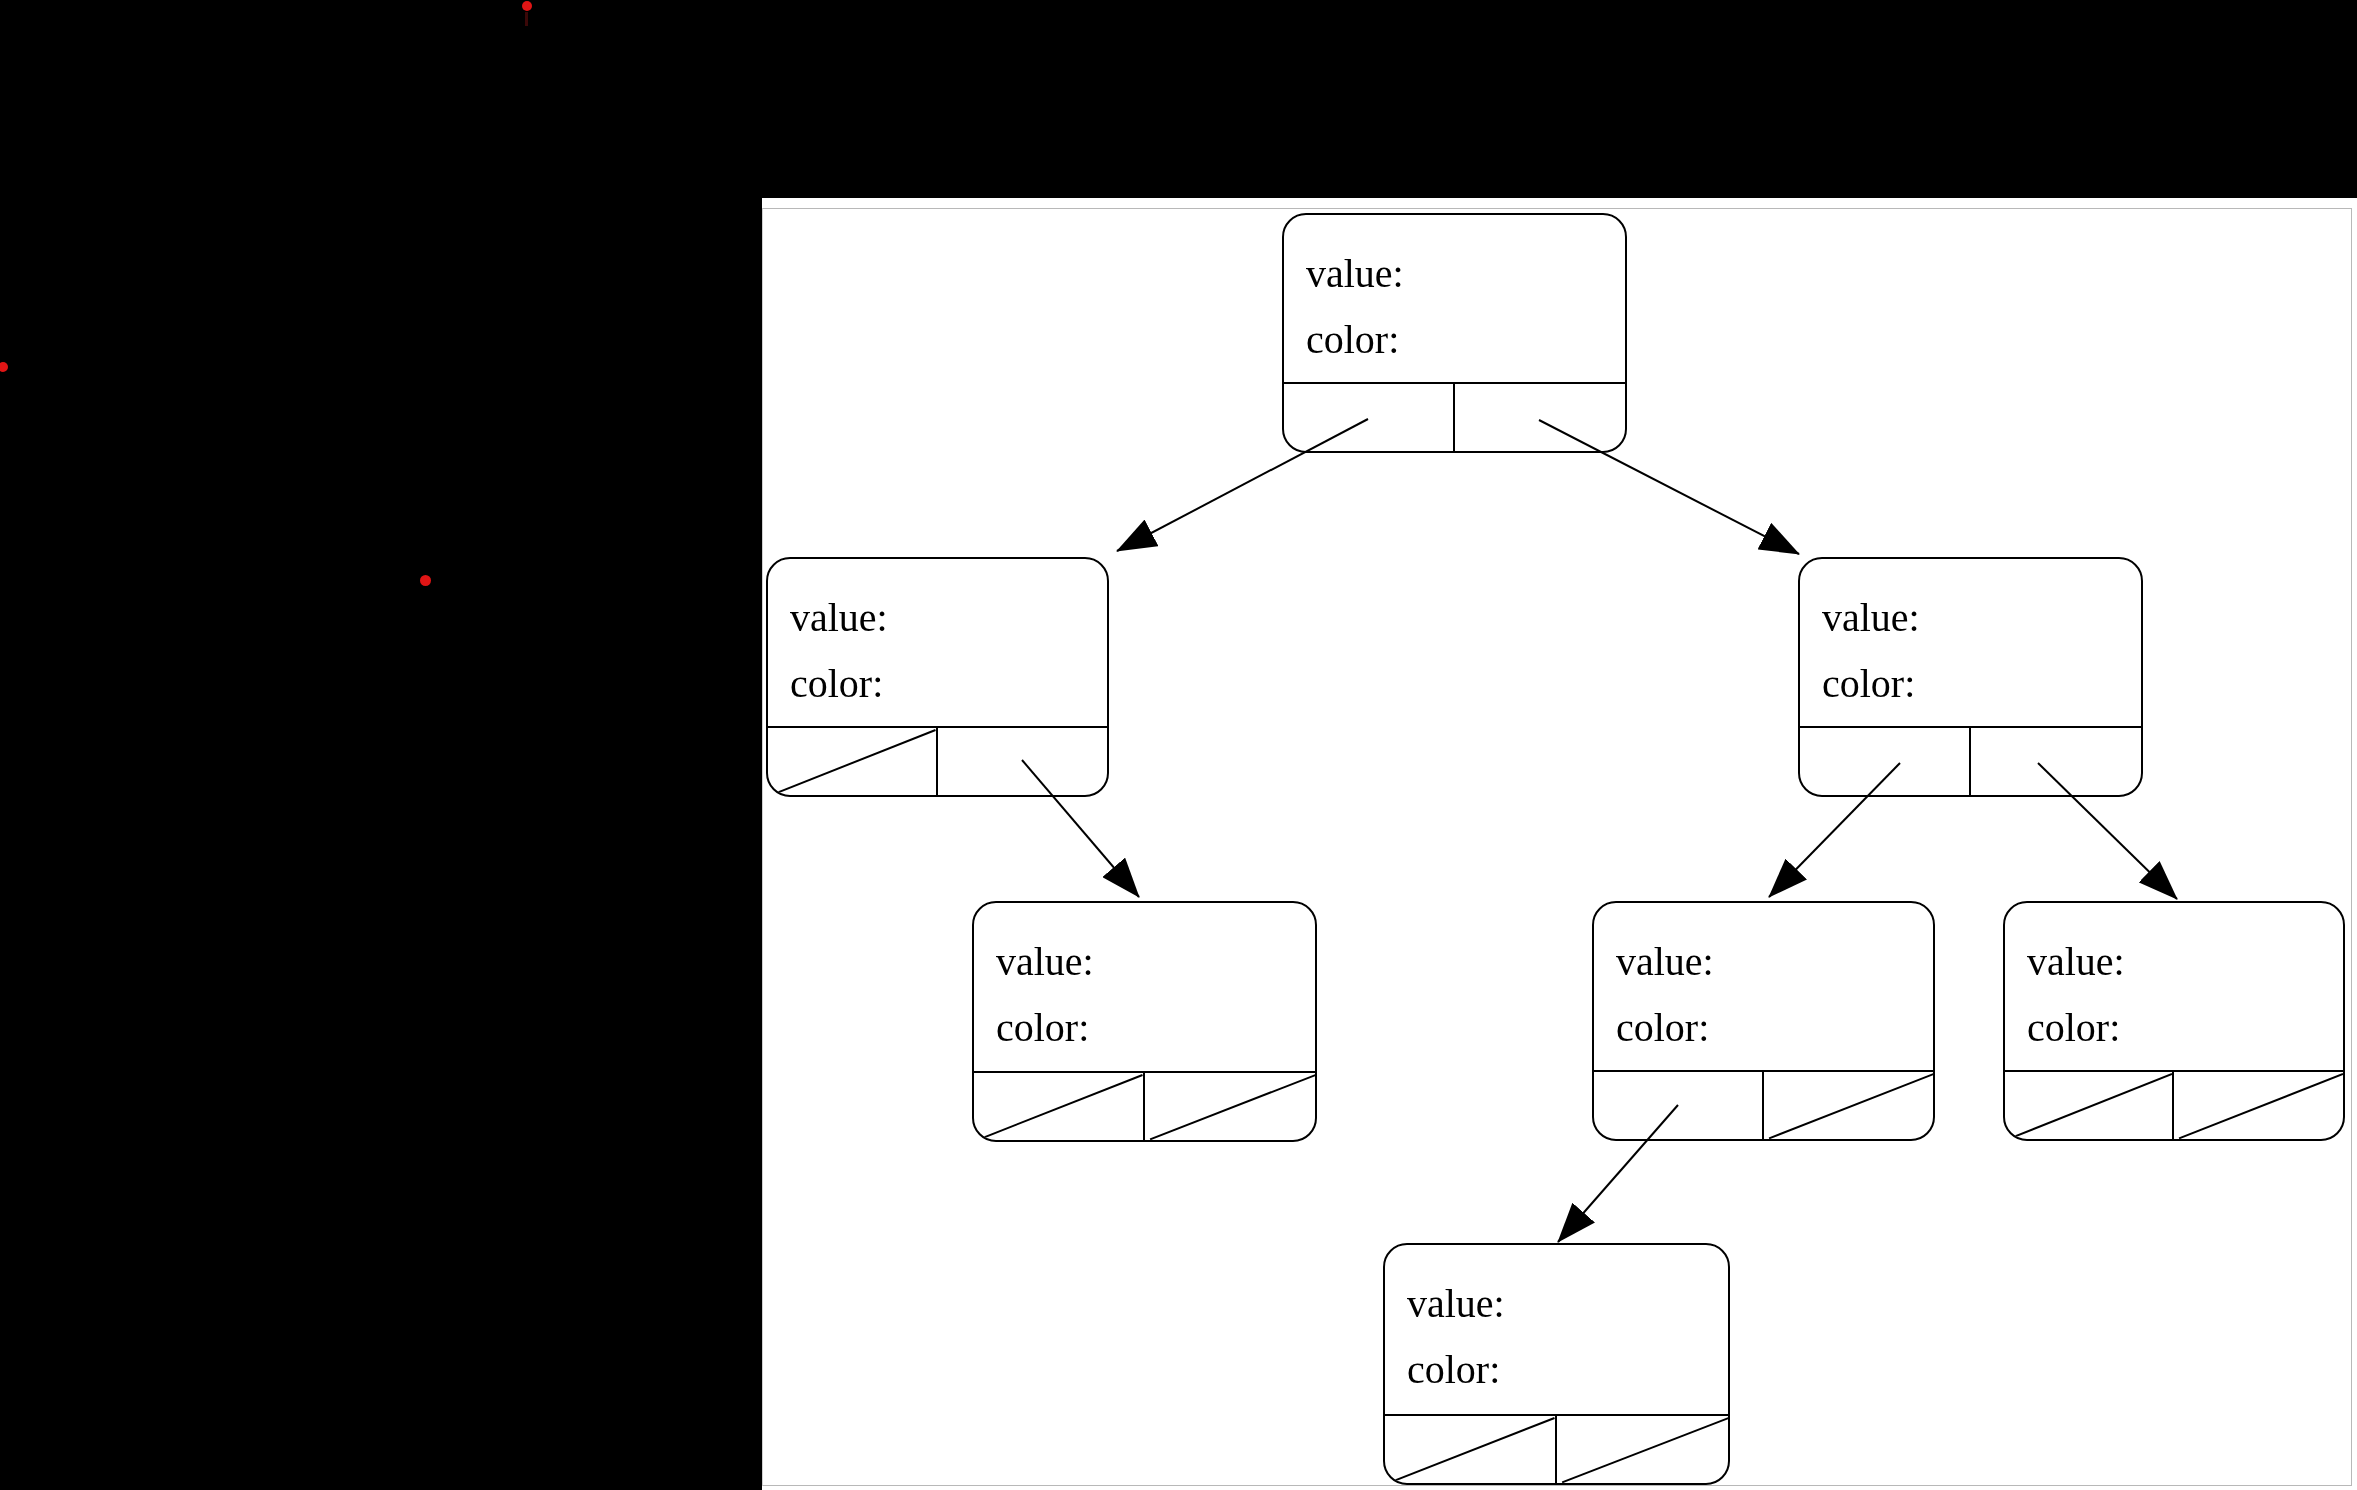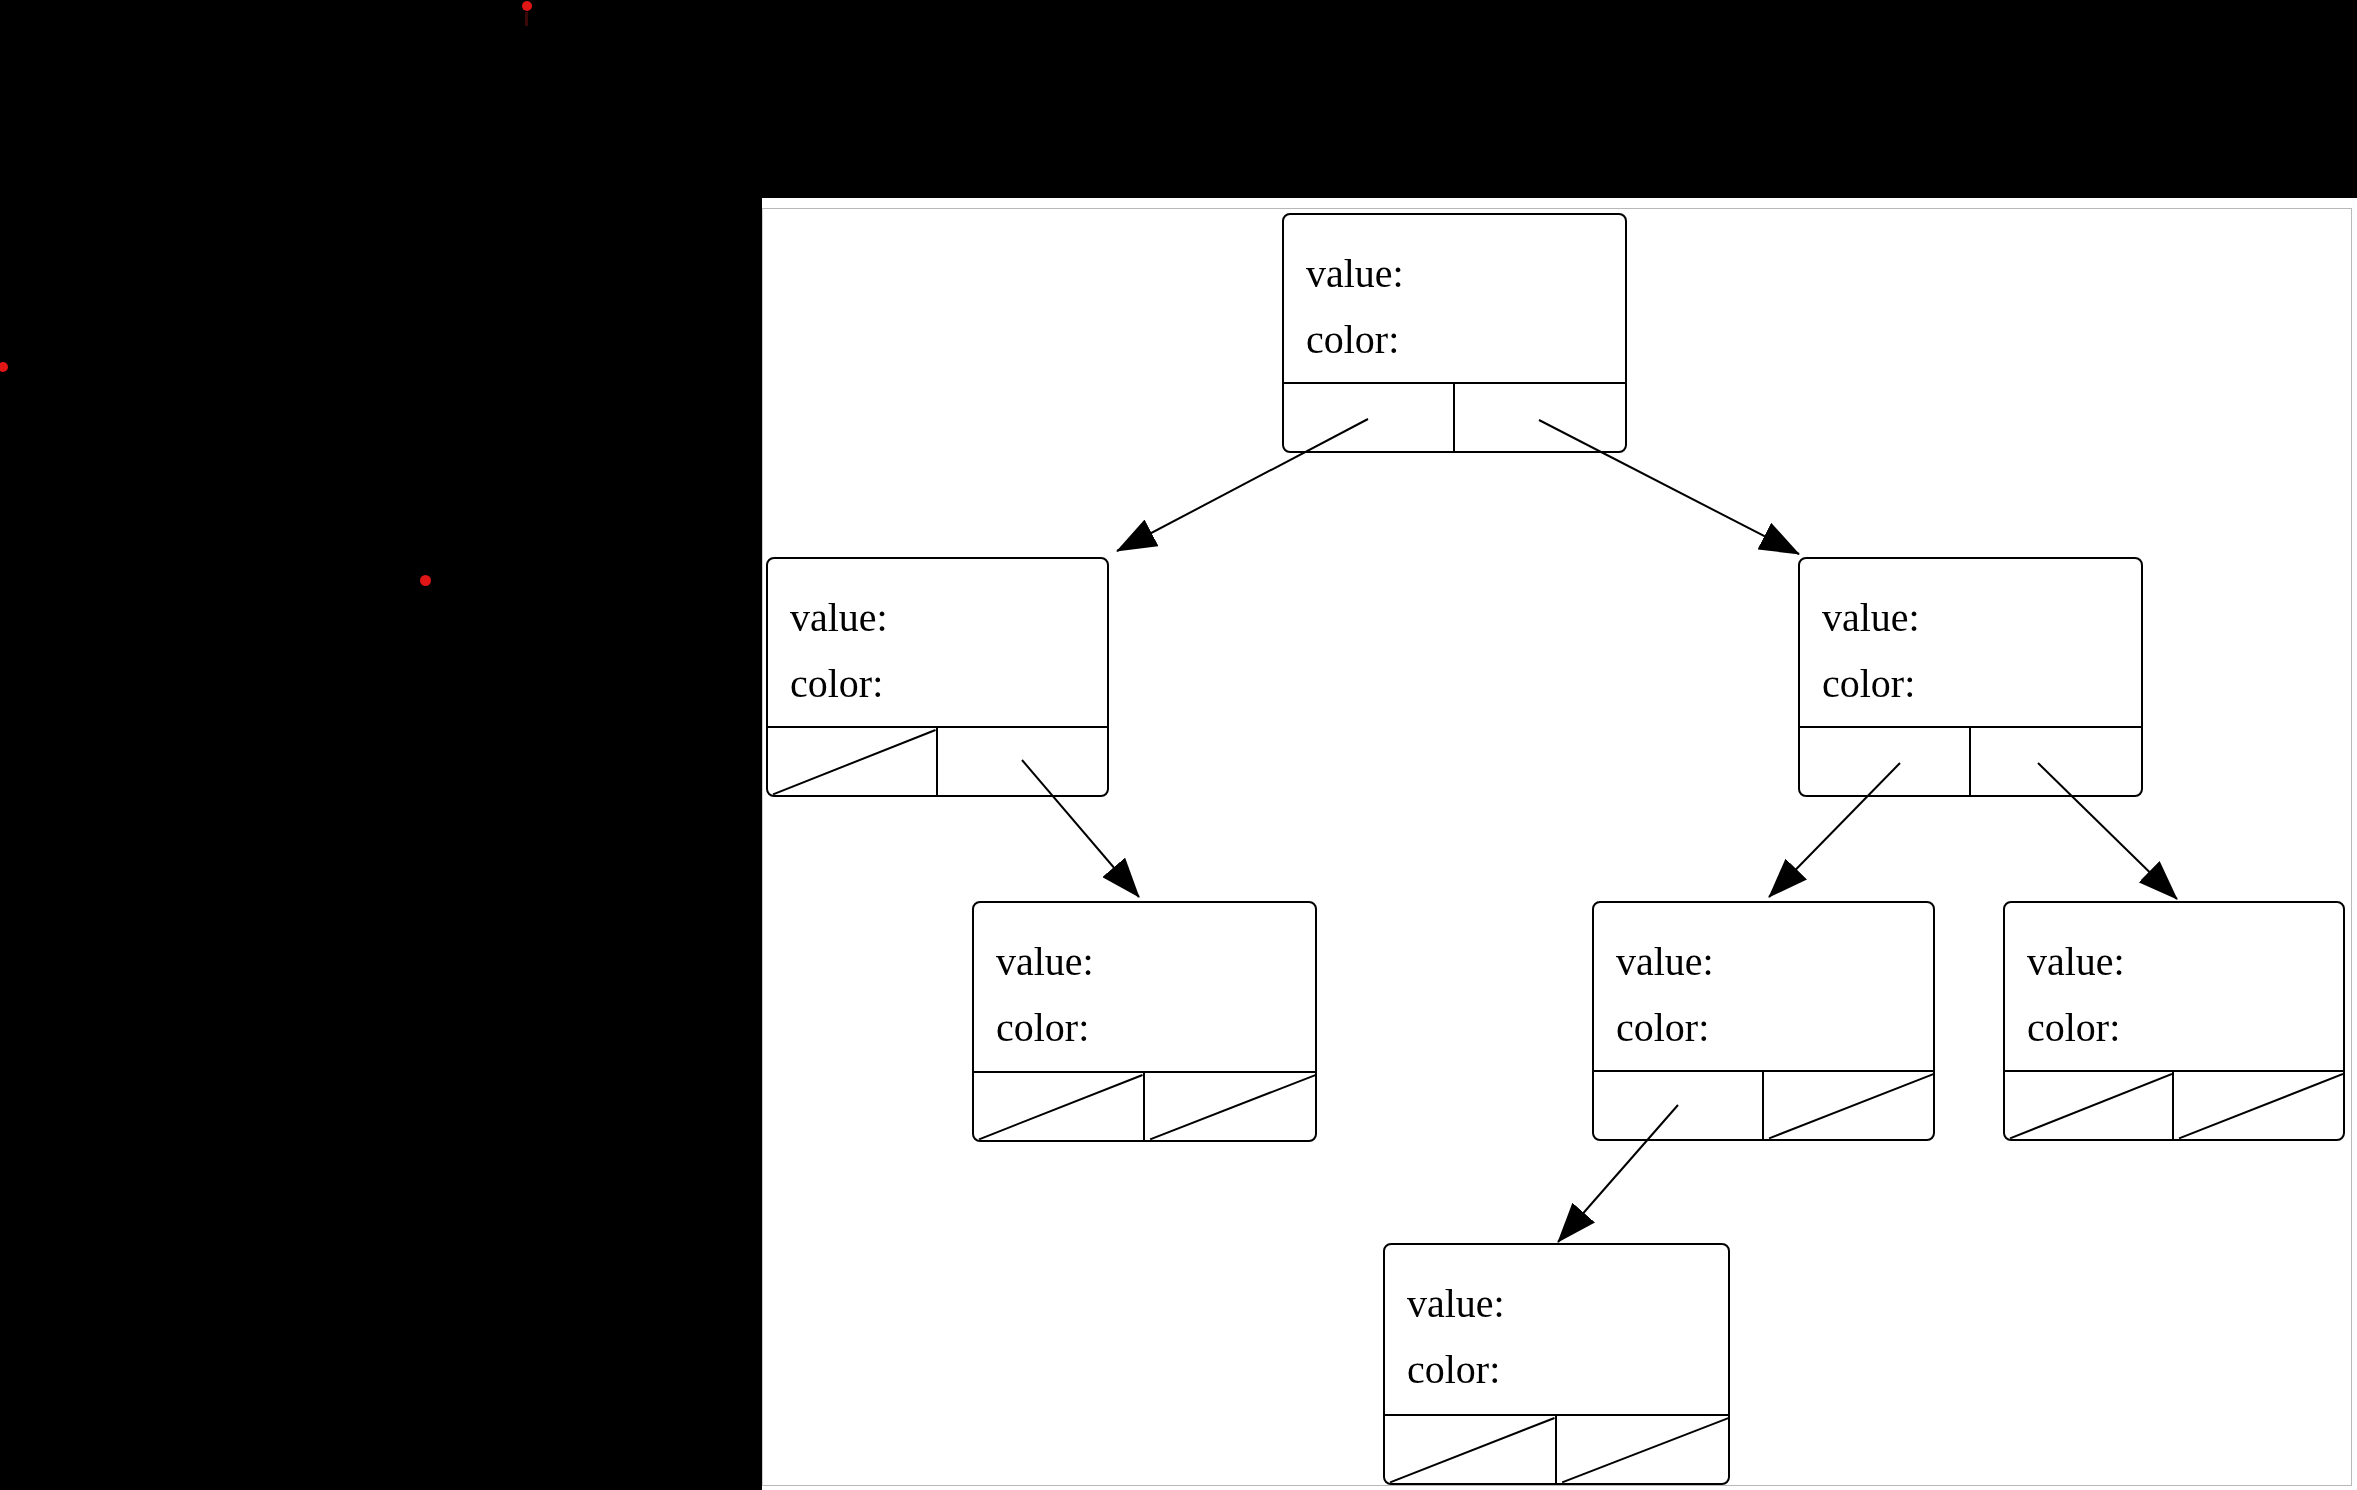--- a/index.html
+++ b/index.html
@@ -30,21 +30,21 @@
     border: 1px solid #b8b8b8;
     border-left-color: #d0d0d0;
     z-index: 2;
     pointer-events: none;
   }
   
   .node {
     position: absolute;
     background: #ffffff;
     border: 2px solid #000000;
-    border-radius: 8px;
+    border-radius: 24px;
     display: flex;
     flex-direction: column;
     overflow: hidden;
     z-index: 3;
   }
   .fields {
     flex: 1 1 auto;
     padding: 26px 0 0 22px;
     font-size: 40px;
     line-height: 66px;

